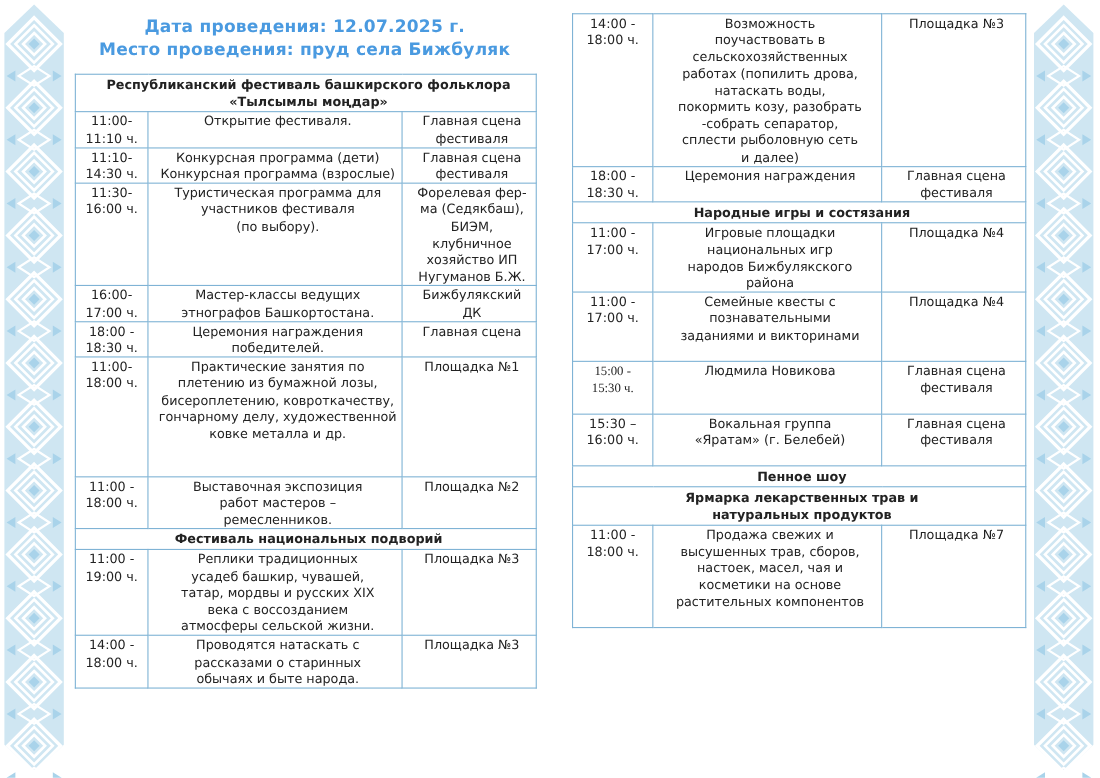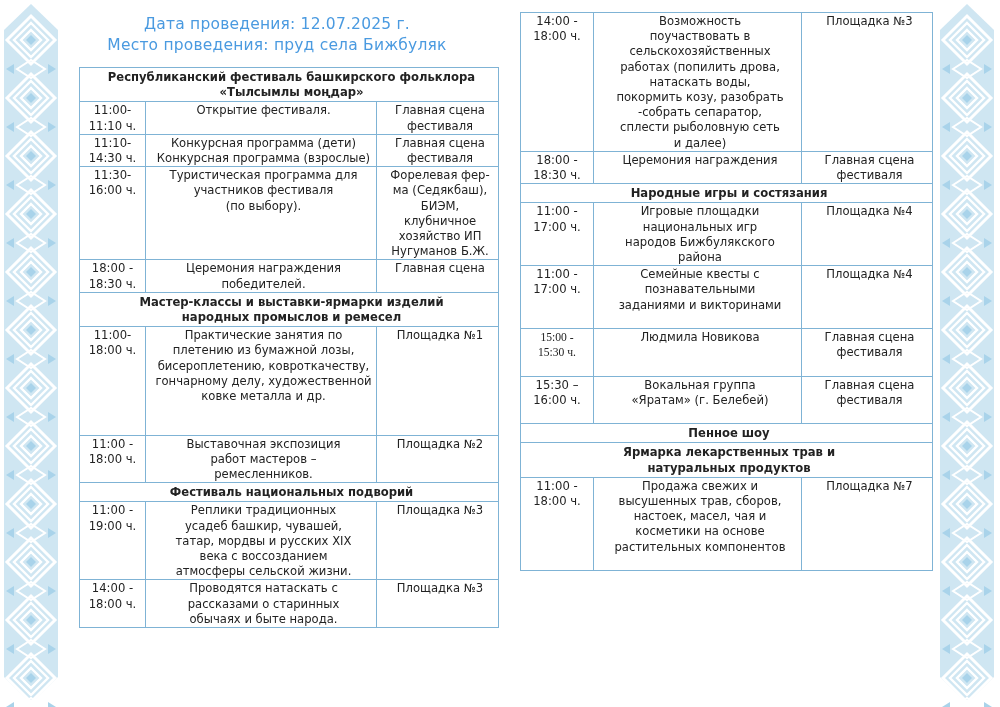--- a/index.html
+++ b/index.html
@@ -9,36 +9,36 @@
     font-family: "DejaVu Sans", sans-serif;
     color: #222222;
   }
   .ornament {
     position: absolute; top: 0; width: 62px; height: 707px;
   }
   .ornament.left { left: 0; }
   .ornament.right { left: 936px; }
   .header {
     position: absolute; left: 68px; top: 14px; width: 418px;
-    text-align: center; color: #4a9ae0; font-weight: normal;
+    text-align: center; color: #4a9ae0; font-weight: bold;
     font-size: 15.5px; line-height: 21px; letter-spacing: 0.2px;
   }
   table.sched {
     position: absolute; border-collapse: collapse; table-layout: fixed;
     font-size: 11.6px; line-height: 15.2px;
   }
   table.sched td {
     border: 1px solid #7fb3d5; vertical-align: top; text-align: center;
     padding: 1px 3px 0 8px; word-wrap: break-word;
   }
   table.sched td.time { padding-left: 2px; padding-right: 2px; }
   table.sched td.section {
     font-weight: bold; padding-top: 2px; padding-bottom: 1px;
   }
-  #t-left { left: 79px; top: 67px; width: 419px; border-radius: 29px; }
+  #t-left { left: 68px; top: 67px; width: 419px; border-radius: 29px; }
   #t-right { left: 520px; top: 12px; width: 412px; }
   .line { display: block; }
 </style>
 </head>
 <body>
 
 <svg class="ornament left" viewBox="0 0 62 707" preserveAspectRatio="none">
     <path d="M31 4 L58 30 L58 677 L31 703 L4 677 L4 30 Z" fill="#cfe6f2"></path>
     <path d="M31 16 L55 40 L31 64 L7 40 Z" fill="none" stroke="#ffffff" stroke-width="3"></path>
     <path d="M31 23 L48 40 L31 57 L14 40 Z" fill="none" stroke="#ffffff" stroke-width="2.4"></path>
@@ -272,35 +272,43 @@
           <span class="line">Форелевая фер-</span>
           <span class="line">ма (Седякбаш),</span>
           <span class="line">БИЭМ,</span>
           <span class="line">клубничное</span>
           <span class="line">хозяйство ИП</span>
           <span class="line">Нугуманов Б.Ж.</span>
         </td>
       </tr>
       <tr>
         <td class="time">
+          <span class="line">16:00-</span>
+          <span class="line">17:00 ч.</span>
+        </td>
+        <td class="event">
+          <span class="line">Мастер-классы ведущих</span>
+          <span class="line">этнографов Башкортостана.</span>
+        </td>
+        <td class="place">
+          <span class="line">Бижбулякский</span>
+          <span class="line">ДК</span>
+        </td>
+      </tr>
+      <tr>
+        <td class="time">
           <span class="line">18:00 -</span>
           <span class="line">18:30 ч.</span>
         </td>
         <td class="event">
           <span class="line">Церемония награждения</span>
           <span class="line">победителей.</span>
         </td>
         <td class="place">
           <span class="line">Главная сцена</span>
-        </td>
-      </tr>
-      <tr>
-        <td colspan="3" class="section">
-          <span class="line">Мастер-классы и выставки-ярмарки изделий</span>
-          <span class="line">народных промыслов и ремесел</span>
         </td>
       </tr>
       <tr>
         <td class="time" style="height: 106.4px;">
           <span class="line">11:00-</span>
           <span class="line">18:00 ч.</span>
         </td>
         <td class="event">
           <span class="line">Практические занятия по</span>
           <span class="line">плетению из бумажной лозы,</span>

